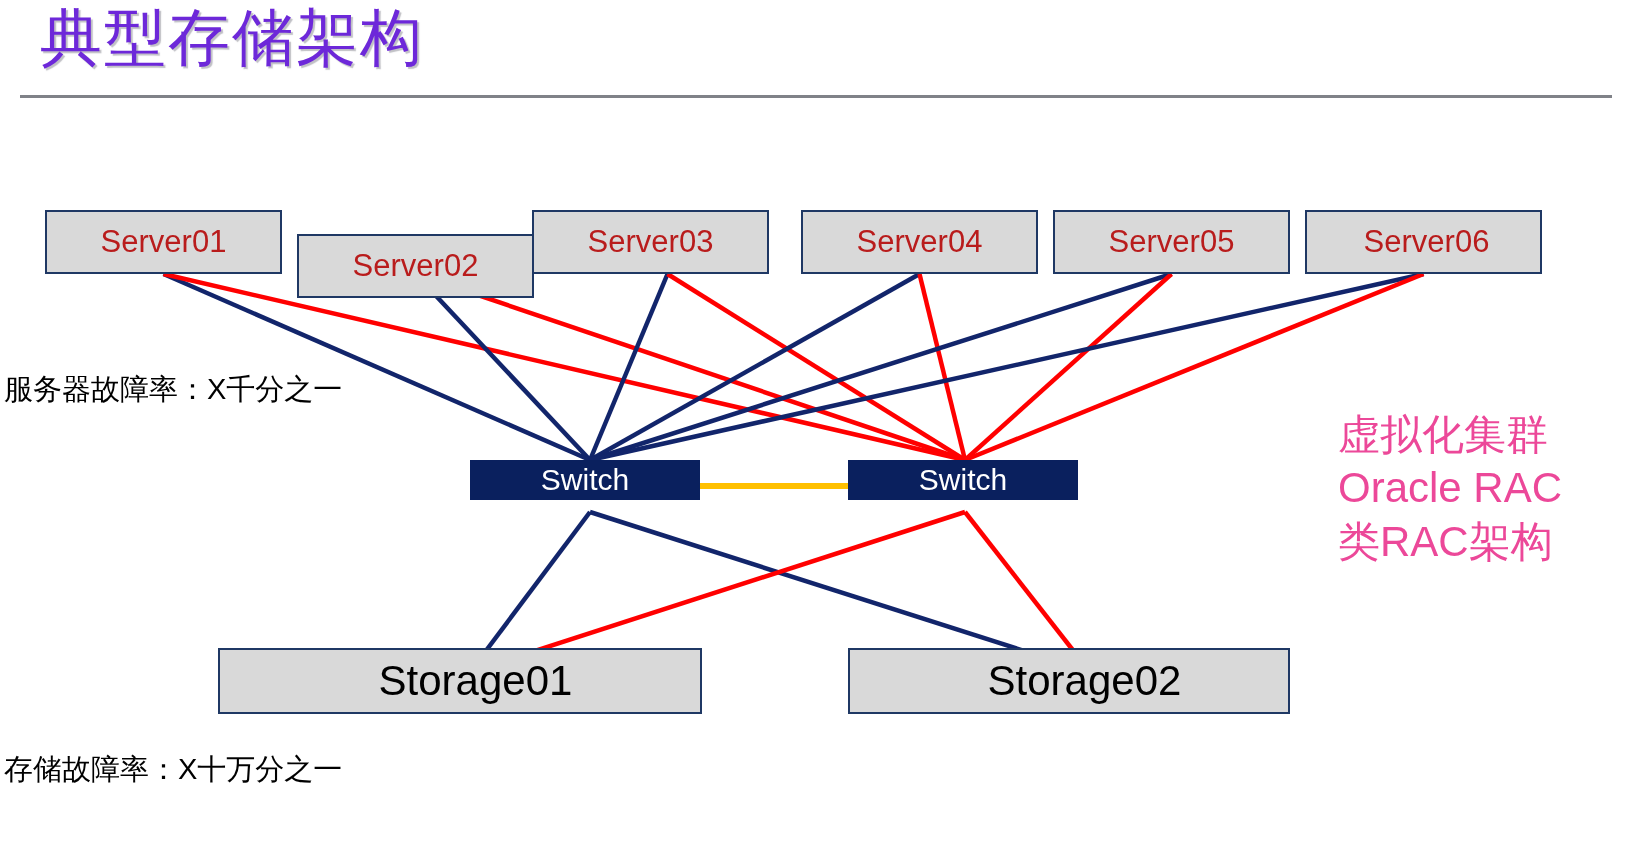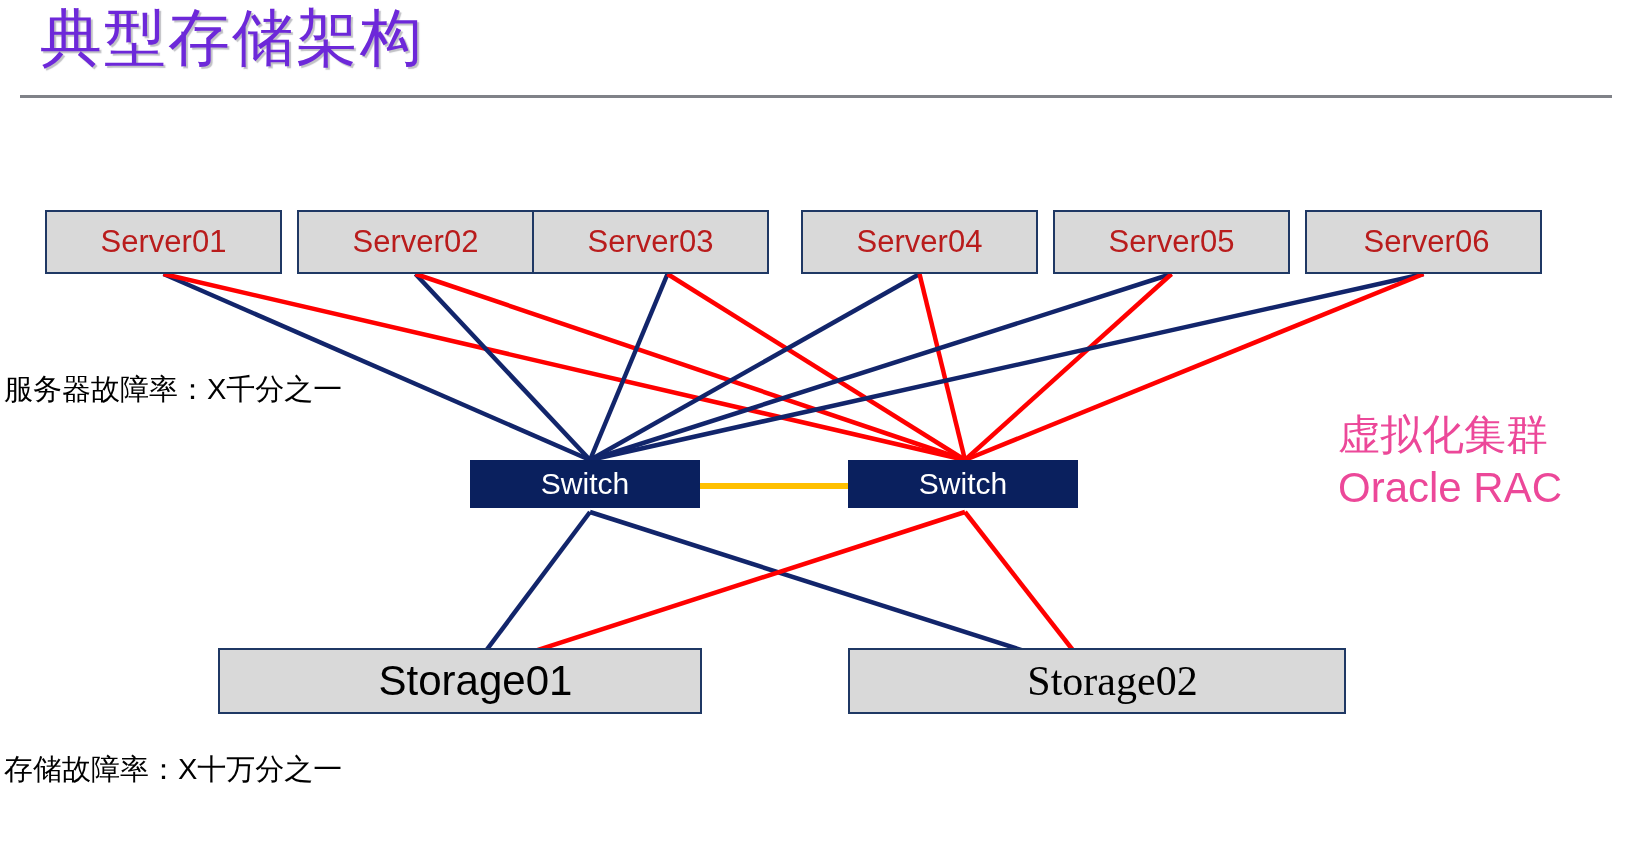--- a/index.html
+++ b/index.html
@@ -67,21 +67,21 @@
     top: 210px;
     height: 64px;
     width: 237px;
   }
   .switch-box {
     background: #0a205e;
     border: none;
     color: #ffffff;
     font-size: 30px;
     top: 460px;
-    height: 48px;
+    height: 40px;
     width: 230px;
   }
   .storage-box {
     background: #d9d9d9;
     border: 2px solid #1f3864;
     font-size: 42px;
     color: #000000;
     top: 648px;
     height: 66px;
     padding-left: 31px;
@@ -138,21 +138,21 @@
       <line x1="700" y1="486" x2="848" y2="486" stroke="#ffc000" stroke-width="6" stroke-linecap="butt"></line>
       <line x1="590" y1="512" x2="470" y2="672" stroke="#12256b" stroke-width="4.5" stroke-linecap="butt"></line>
       <line x1="590" y1="512" x2="1090" y2="672" stroke="#12256b" stroke-width="4.5" stroke-linecap="butt"></line>
       <line x1="965" y1="512" x2="470" y2="672" stroke="#ff0000" stroke-width="4.5" stroke-linecap="butt"></line>
       <line x1="965" y1="512" x2="1090" y2="672" stroke="#ff0000" stroke-width="4.5" stroke-linecap="butt"></line>
     </svg>
 
   <div class="node server-box" style="left:45px;">
     <span>Server01</span>
   </div>
-  <div class="node server-box" style="left:297px;">
+  <div class="node server-box" style="left:297px;margin-top:24px;">
     <span>Server02</span>
   </div>
   <div class="node server-box" style="left:532px;">
     <span>Server03</span>
   </div>
   <div class="node server-box" style="left:801px;">
     <span>Server04</span>
   </div>
   <div class="node server-box" style="left:1053px;">
     <span>Server05</span>
@@ -164,25 +164,26 @@
   <div class="node switch-box" style="left:470px;">
     <span>Switch</span>
   </div>
   <div class="node switch-box" style="left:848px;">
     <span>Switch</span>
   </div>
 
   <div class="node storage-box" style="left:218px; width:484px;">
     <span>Storage01</span>
   </div>
-  <div class="node storage-box" style="left:848px; width:498px;font-family:Liberation Serif, serif;">
+  <div class="node storage-box" style="left:848px; width:442px;">
     <span>Storage02</span>
   </div>
 
   <div class="annot" id="annot-server-rate">服务器故障率：X千分之一</div>
   <div class="annot" id="annot-storage-rate">存储故障率：X十万分之一</div>
 
   <div id="right-note">
     <div>虚拟化集群</div>
     <div>Oracle RAC</div>
+    <div>类RAC架构</div>
   </div>
 
 </div>
 
 </body></html>

